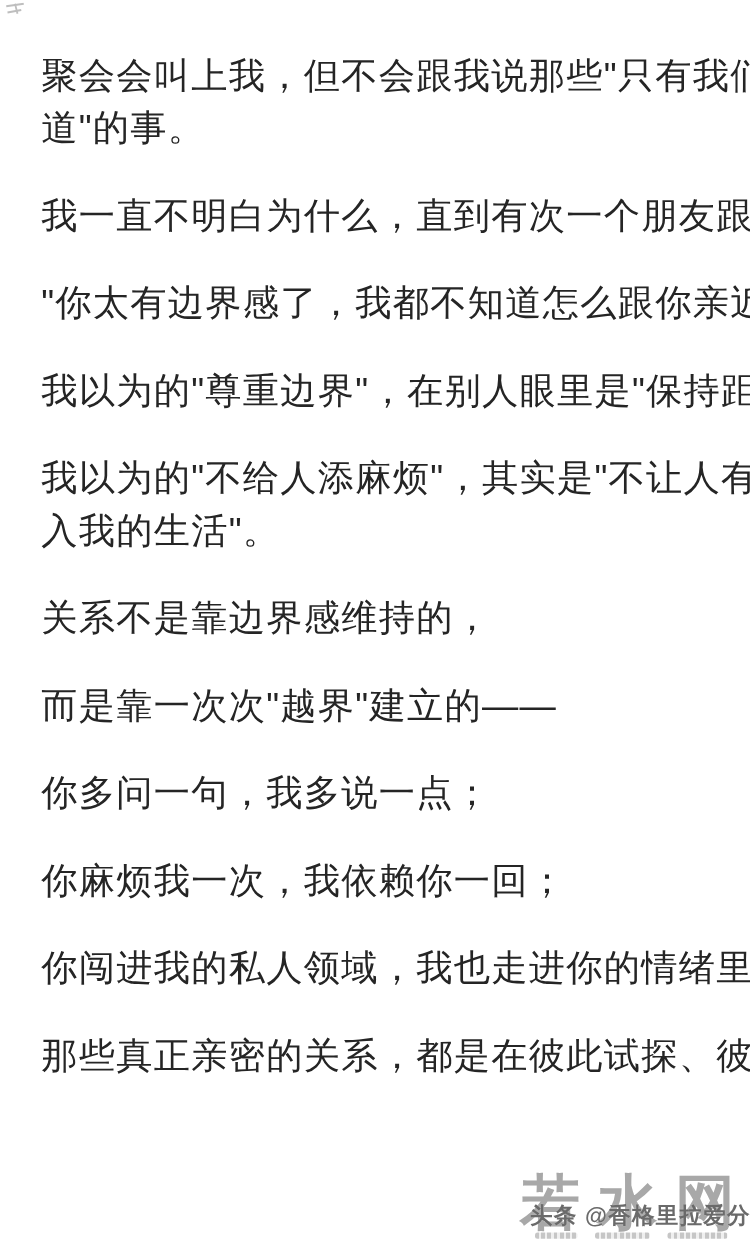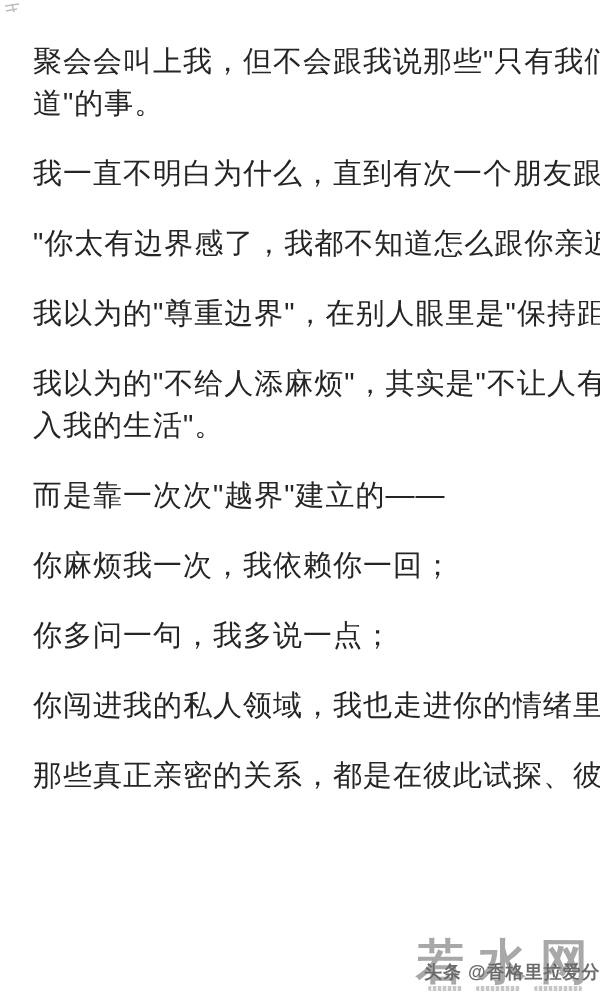--- a/index.html
+++ b/index.html
@@ -108,27 +108,30 @@
         <div class="line">"你太有边界感了，我都不知道怎么跟你亲近。"</div>
       </div>
       <div class="para">
         <div class="line">我以为的"尊重边界"，在别人眼里是"保持距离"；</div>
       </div>
       <div class="para">
         <div class="line">我以为的"不给人添麻烦"，其实是"不让人有机会进</div>
         <div class="line">入我的生活"。</div>
       </div>
       <div class="para">
+        <div class="line">关系不是靠边界感维持的，</div>
+      </div>
+      <div class="para">
         <div class="line">而是靠一次次"越界"建立的——</div>
       </div>
       <div class="para">
-        <div class="line">你麻烦我一次，我依赖你一回；</div>
+        <div class="line">你多问一句，我多说一点；</div>
       </div>
       <div class="para">
-        <div class="line">你多问一句，我多说一点；</div>
+        <div class="line">你麻烦我一次，我依赖你一回；</div>
       </div>
       <div class="para">
         <div class="line">你闯进我的私人领域，我也走进你的情绪里。</div>
       </div>
       <div class="para">
         <div class="line">那些真正亲密的关系，都是在彼此试探、彼此冒</div>
       </div>
     </div>
 
   <div class="wm-main">若水网</div>

